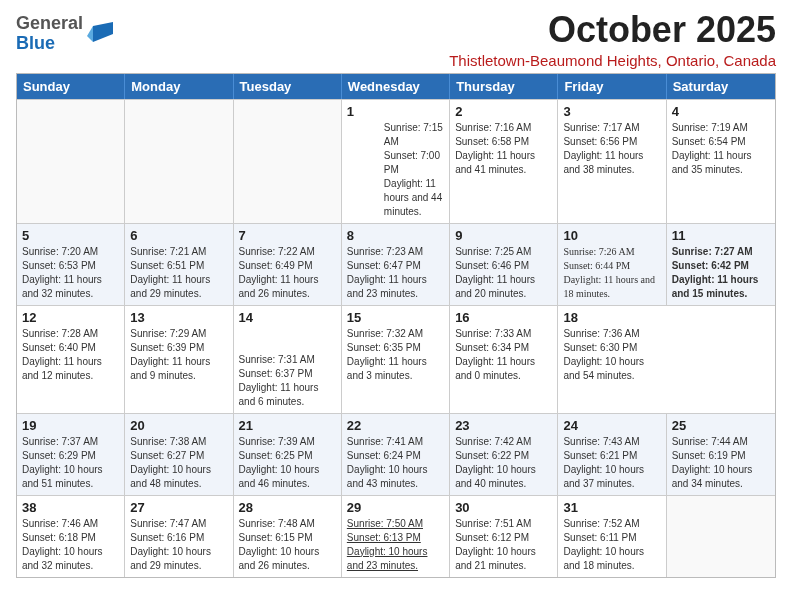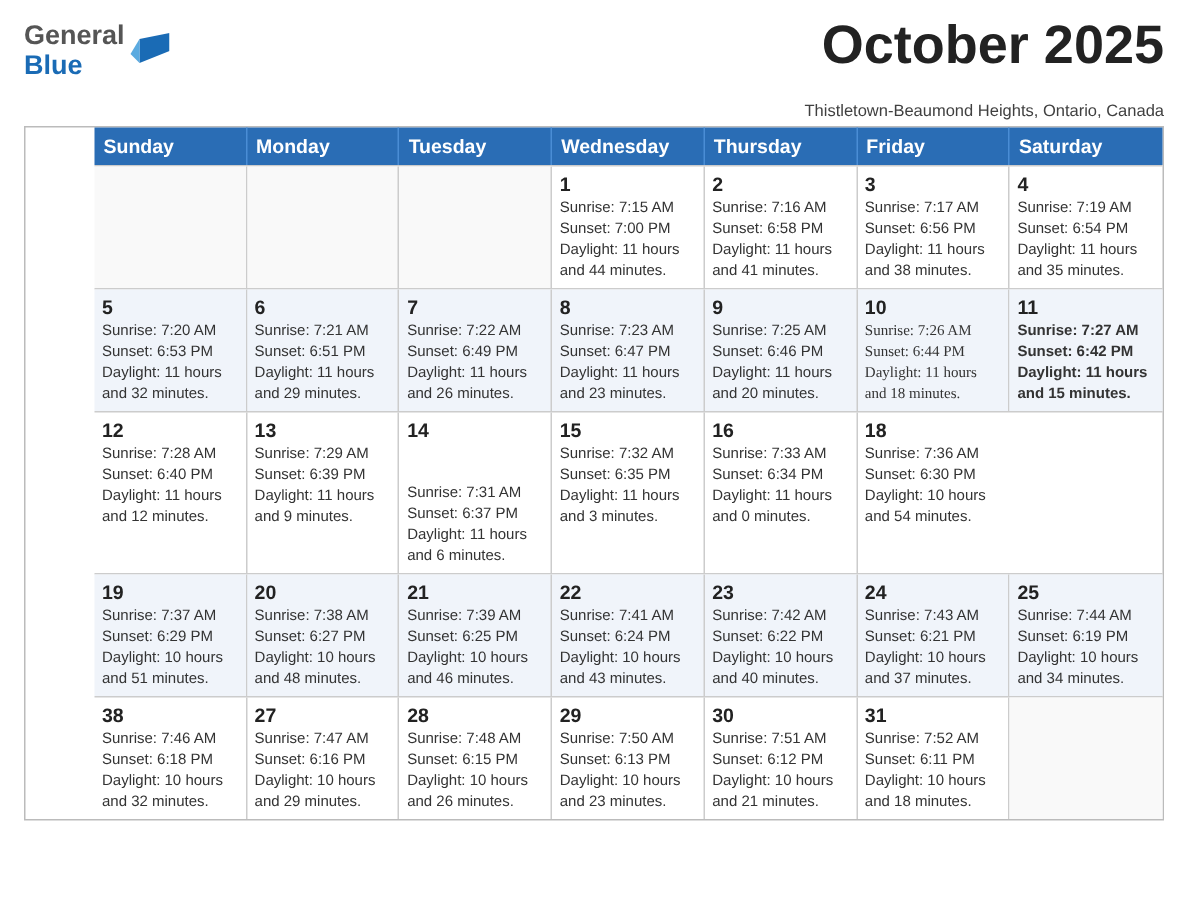--- a/index.html
+++ b/index.html
@@ -43,30 +43,29 @@
     .title-block {
       text-align: right;
     }
     .month-title {
       font-size: 36px;
       font-weight: bold;
       color: #222;
       line-height: 1.1;
     }
     .location-title {
-      font-size: 11px;
-      color: #404040;
-      margin-top: 18px;
+      font-size: 15px;
+      color: #b91c1c;
+      margin-top: 2px;
     }
     .calendar {
       flex: 1;
       display: flex;
       flex-direction: column;
       border: 1px solid #bbb;
-      padding-left: 46px;
     }
     .cal-header-row {
       display: grid;
       grid-template-columns: repeat(7, 1fr);
       background: #2a6db5;
     }
     .cal-header-cell {
       color: #fff;
       font-weight: bold;
       font-size: 13px;
@@ -145,21 +144,21 @@
         <div class="cal-header-cell">Saturday</div>
       </div>
     <div class="cal-body">
 
     <div class="cal-week">
           <div class="cal-cell empty"></div>
           <div class="cal-cell empty"></div>
           <div class="cal-cell empty"></div>
           <div class="cal-cell">
             <span class="day-num">1</span>
-            <div class="day-info" style="white-space: pre-line;">Sunrise: 7:15 AM
+            <div class="day-info" style="white-space: pre-line; margin-left: 37px;">Sunrise: 7:15 AM
 Sunset: 7:00 PM
 Daylight: 11 hours and 44 minutes.</div>
           </div>
           <div class="cal-cell">
             <span class="day-num">2</span>
             <div class="day-info" style="white-space: pre-line;">Sunrise: 7:16 AM
 Sunset: 6:58 PM
 Daylight: 11 hours and 41 minutes.</div>
           </div>
           <div class="cal-cell">
@@ -315,21 +314,21 @@
 Daylight: 10 hours and 29 minutes.</div>
           </div>
           <div class="cal-cell">
             <span class="day-num">28</span>
             <div class="day-info" style="white-space: pre-line;">Sunrise: 7:48 AM
 Sunset: 6:15 PM
 Daylight: 10 hours and 26 minutes.</div>
           </div>
           <div class="cal-cell">
             <span class="day-num">29</span>
-            <div class="day-info" style="white-space: pre-line;">Sunrise: 7:50 AM
+            <div class="day-info" style="white-space: pre-line; text-decoration: underline;">Sunrise: 7:50 AM
 Sunset: 6:13 PM
 Daylight: 10 hours and 23 minutes.</div>
           </div>
           <div class="cal-cell">
             <span class="day-num">30</span>
             <div class="day-info" style="white-space: pre-line;">Sunrise: 7:51 AM
 Sunset: 6:12 PM
 Daylight: 10 hours and 21 minutes.</div>
           </div>
           <div class="cal-cell">

